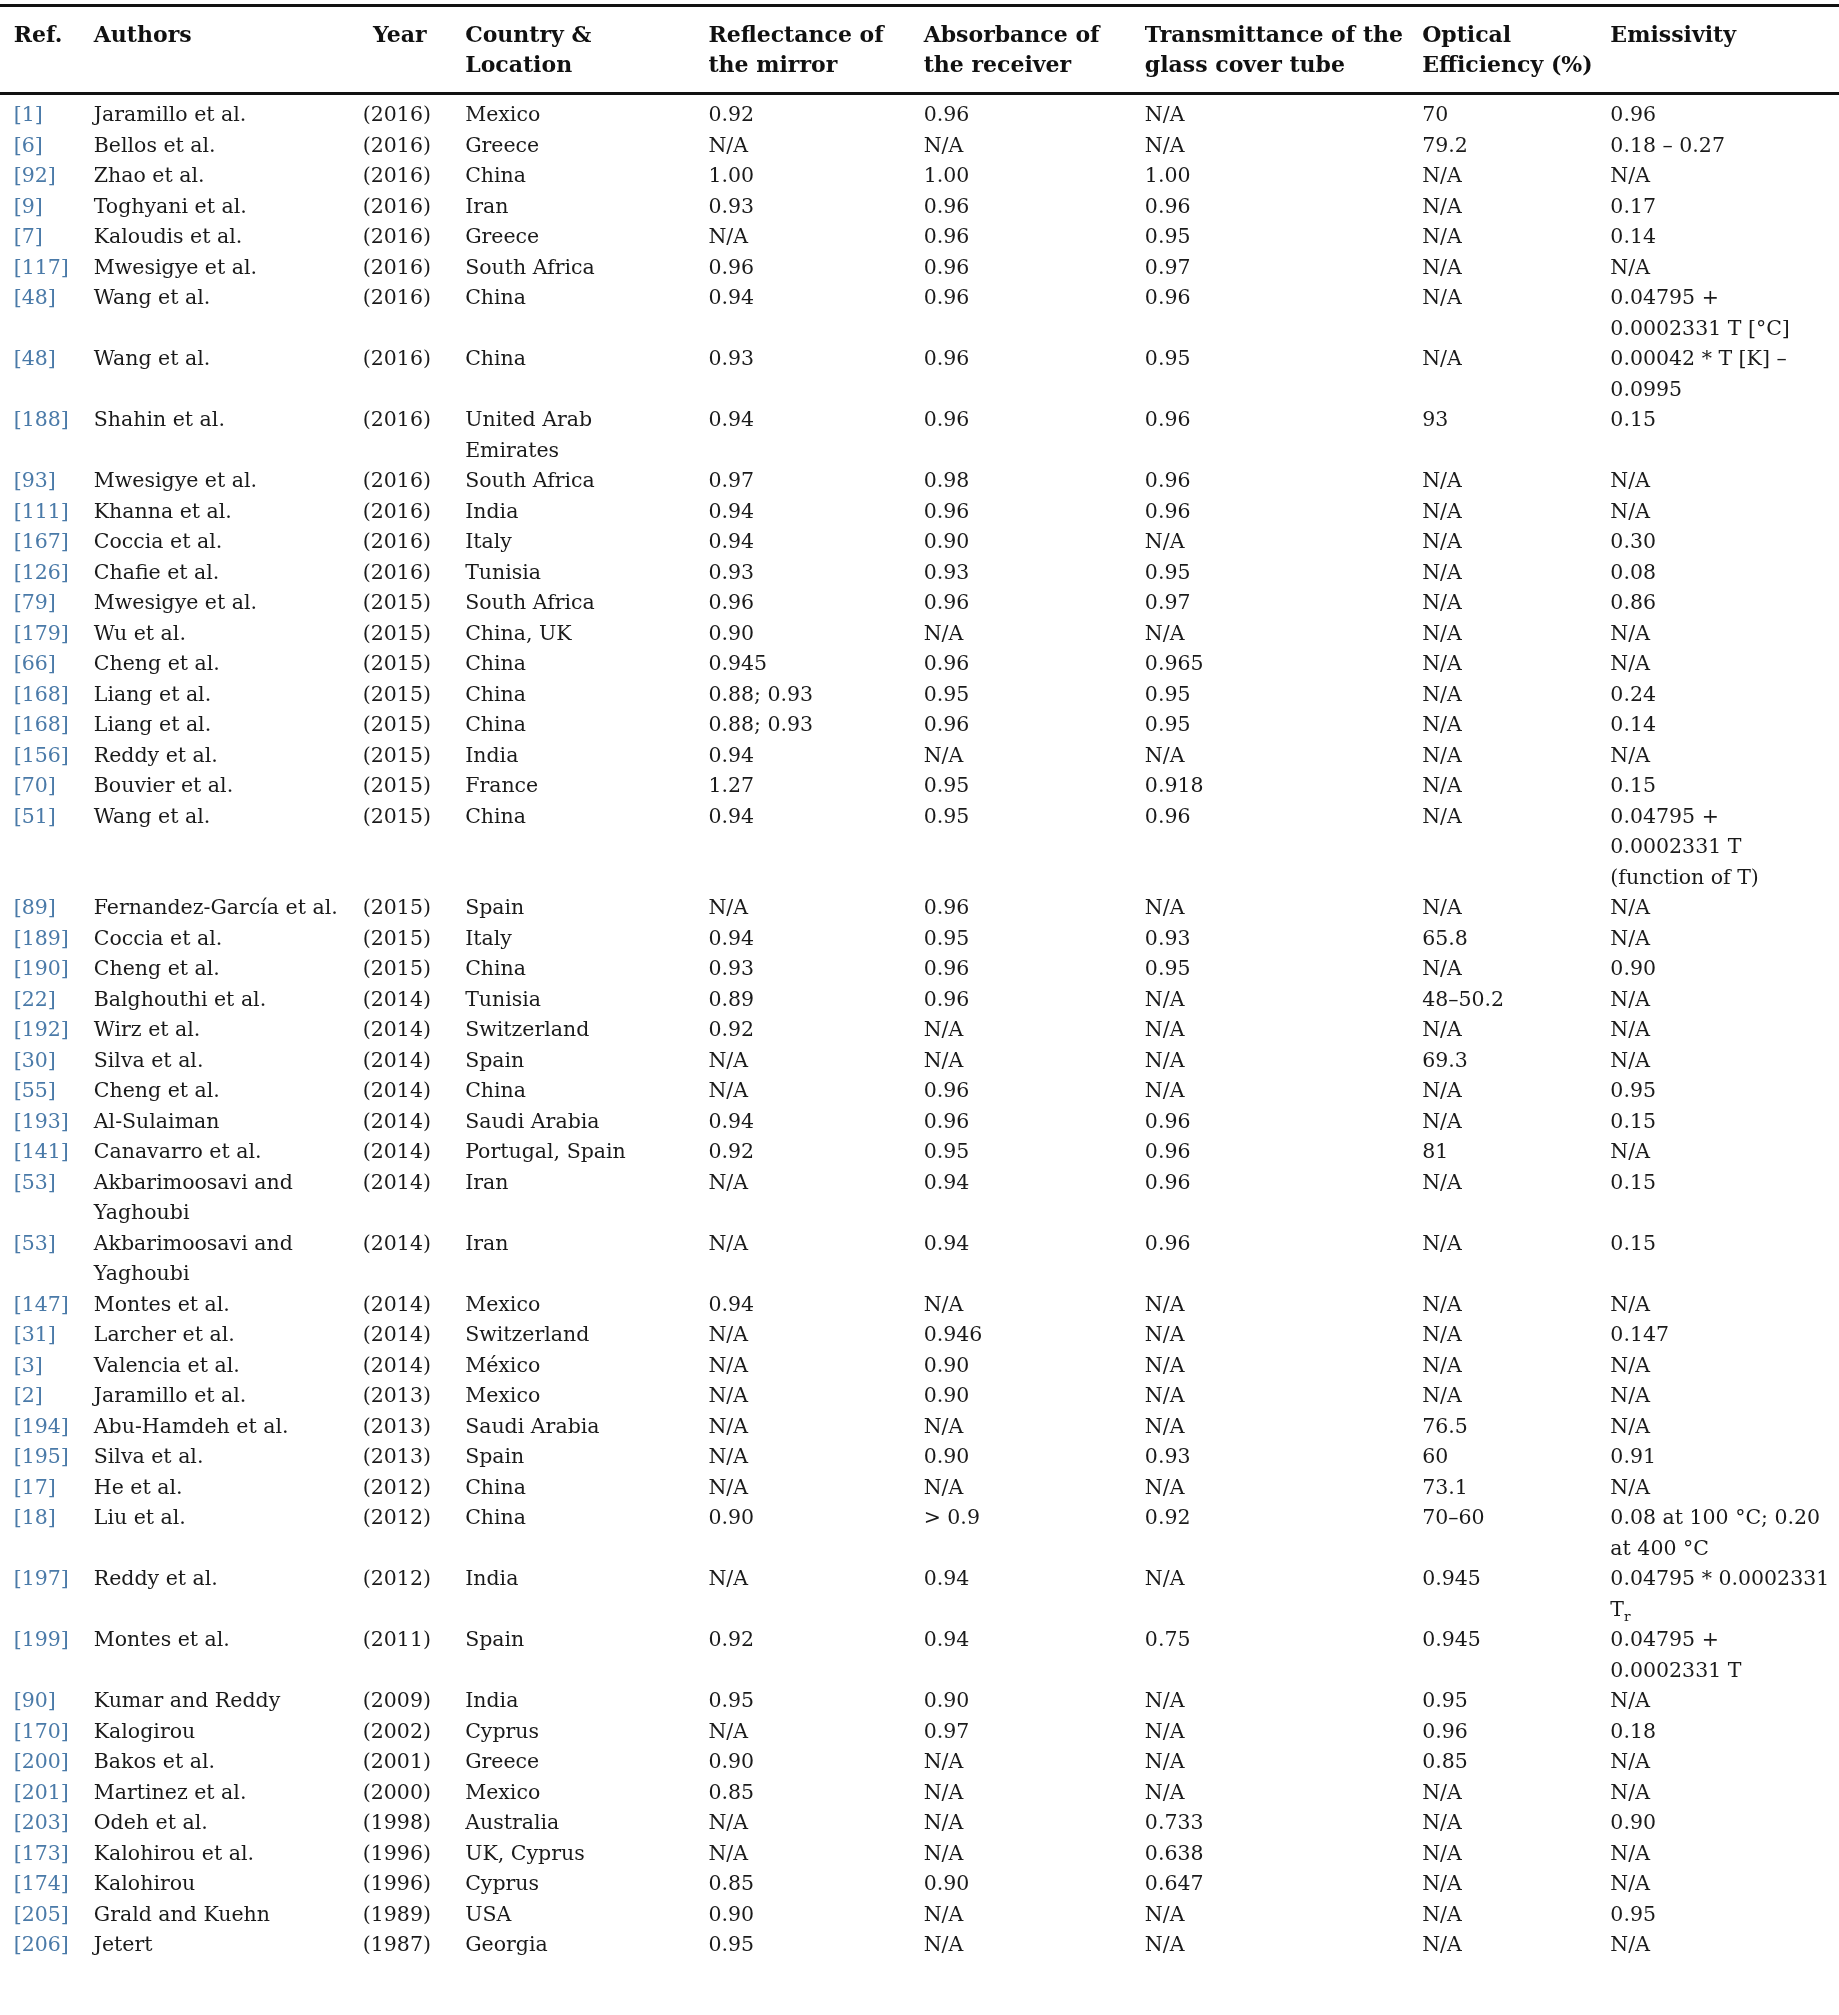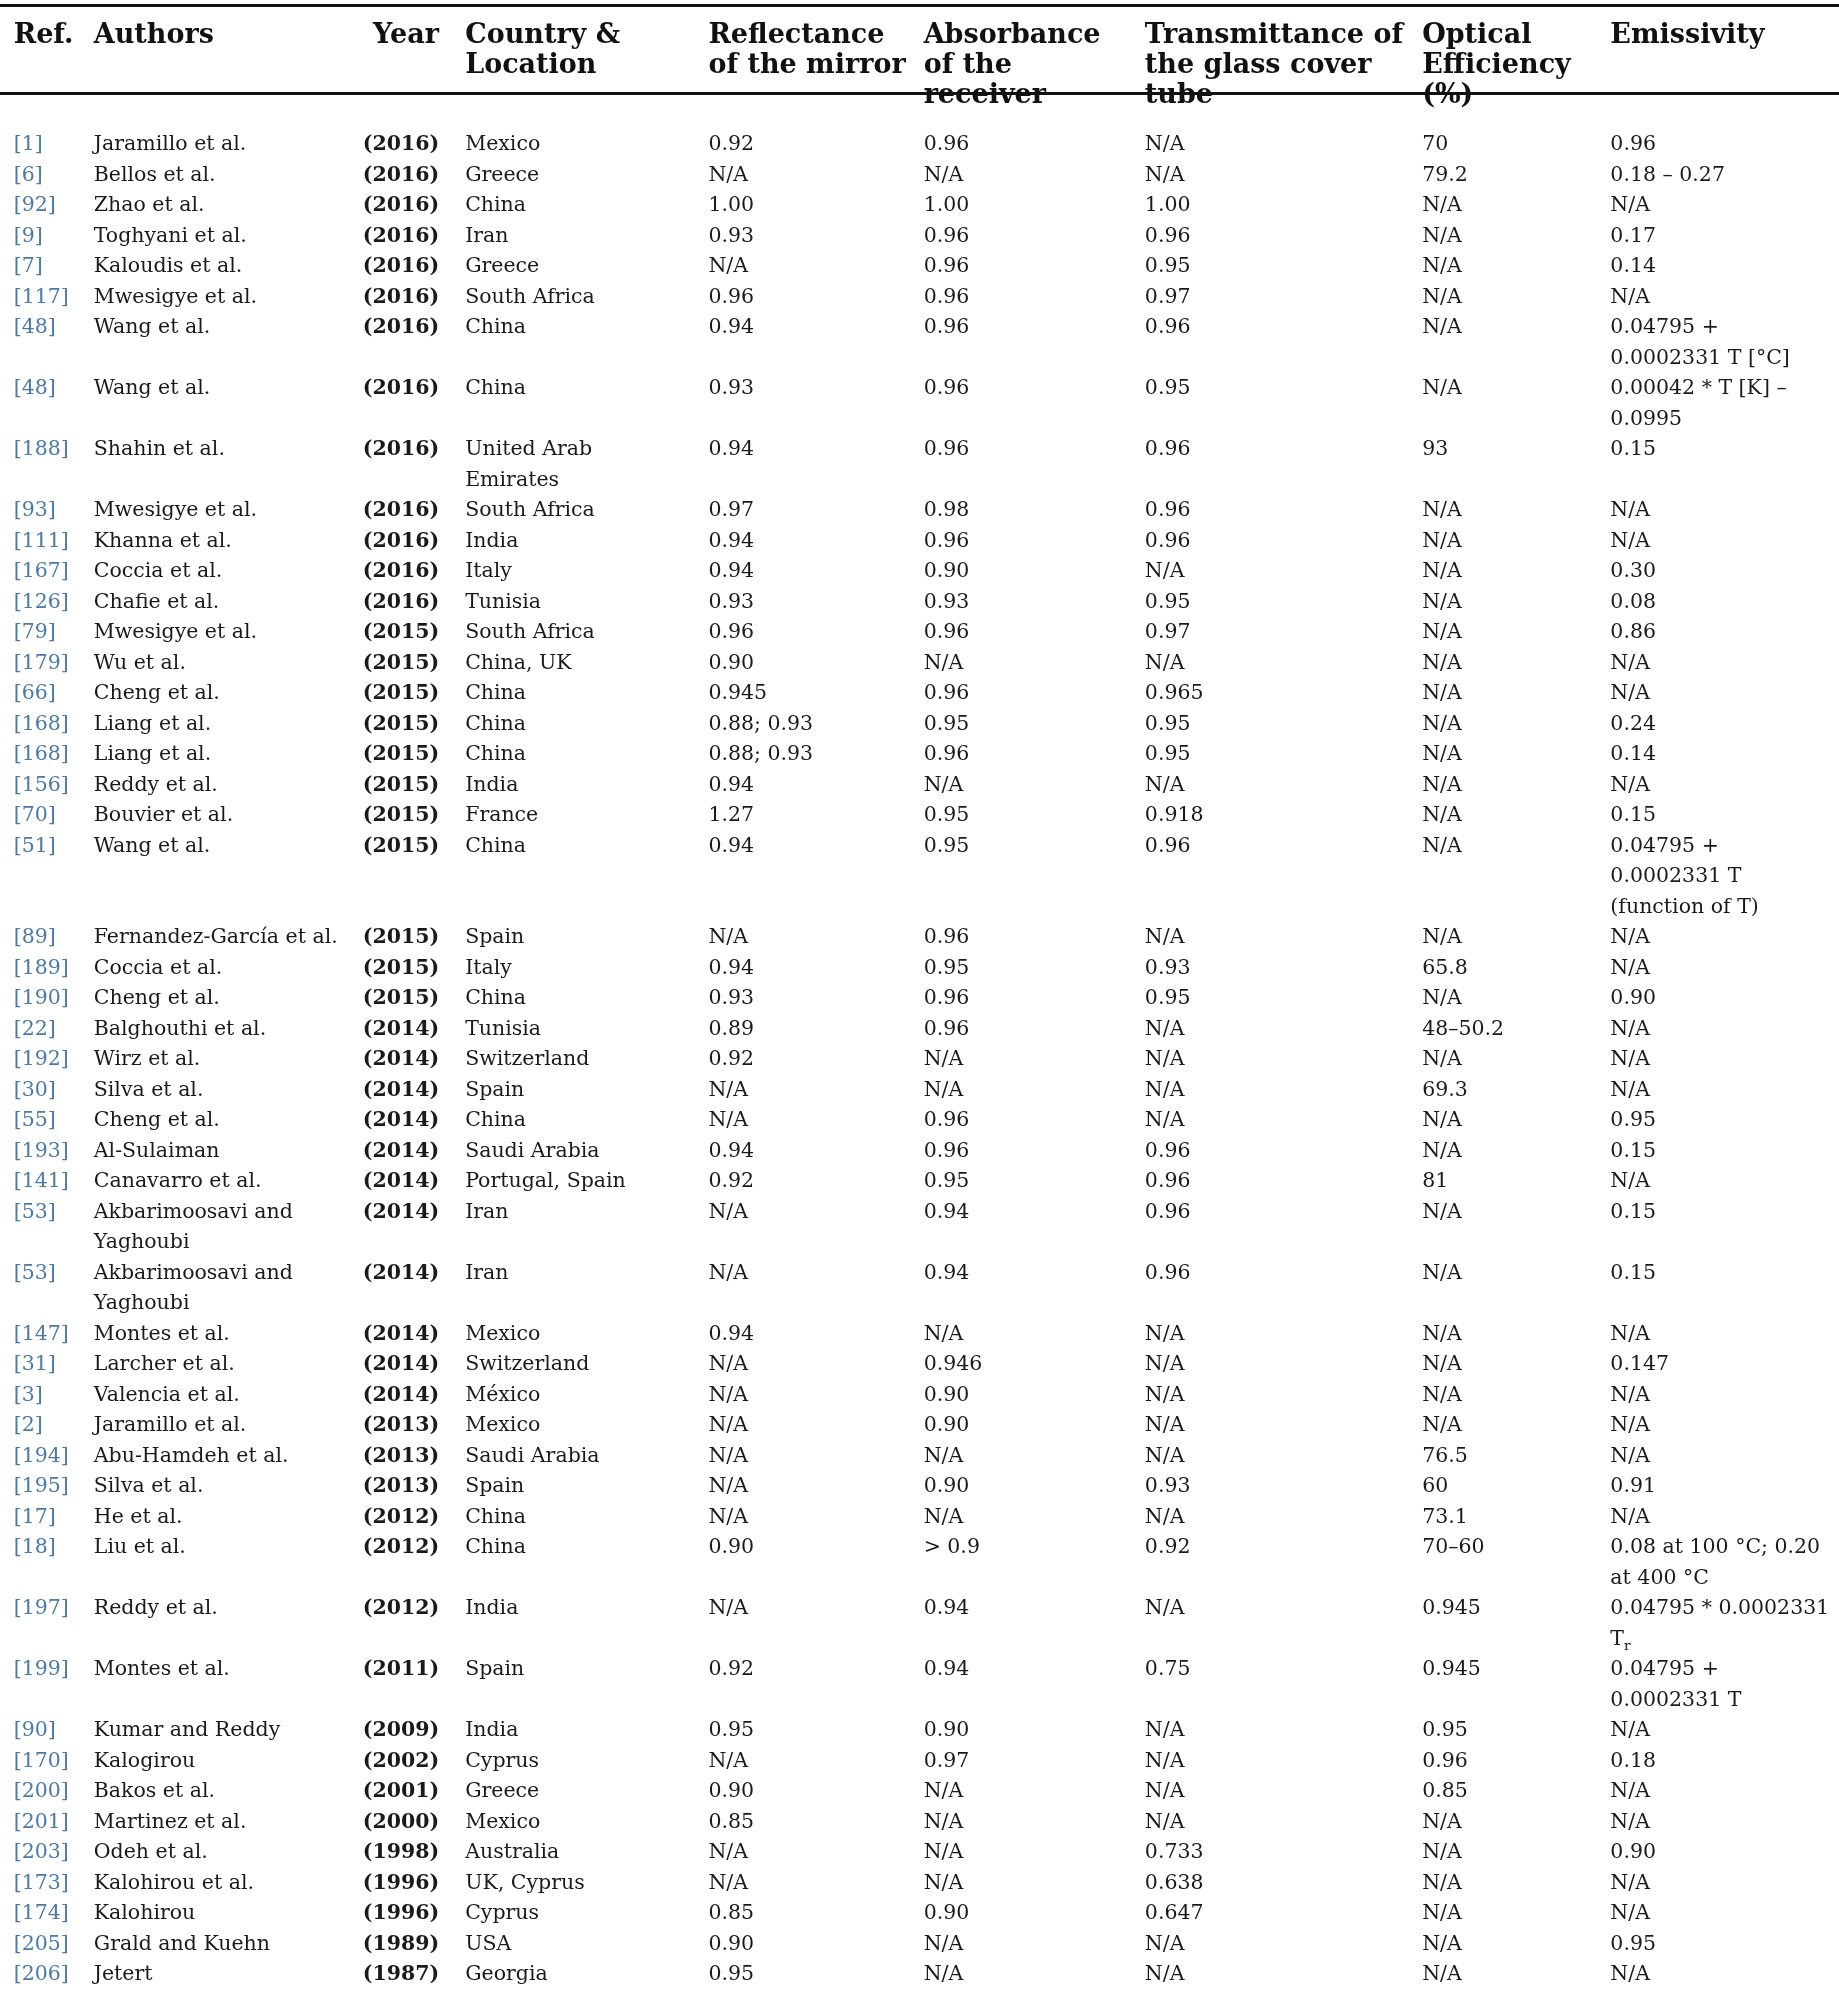--- a/index.html
+++ b/index.html
@@ -22,30 +22,30 @@
   col.c-year { width:92px; }
   col.c-country { width:243px; }
   col.c-refl { width:215px; }
   col.c-abs { width:221px; }
   col.c-trans { width:277px; }
   col.c-opt { width:188px; }
   col.c-emis { width:243px; }
   thead th {
     font-weight:bold; text-align:left; vertical-align:top;
     padding:12px 0 0 13.7px; height:73px; box-sizing:border-box;
-    font-size:27px; line-height:30px; color:#111;
+    font-size:22px; line-height:30px; color:#111;
   }
   thead th:first-child { padding-left:13.7px; }
   tbody td {
     vertical-align:top; text-align:left;
     padding:0 6.8px 0 13.7px; white-space:normal;
   }
   tbody tr:first-child td { padding-top:19.7px; }
   td.ref { color:#4a7aa8; padding-left:13.7px; }
-  td.year { padding-left:3.4px;font-weight:bold; }
+  td.year { padding-left:3.4px; }
   sub { font-size:13.7px; line-height:0; }
 </style>
 </head>
 <body>
 
 <div class="table-wrap">
   <div class="rule-top"></div>
   <div class="rule-head"></div>
   <table>
     <colgroup>

